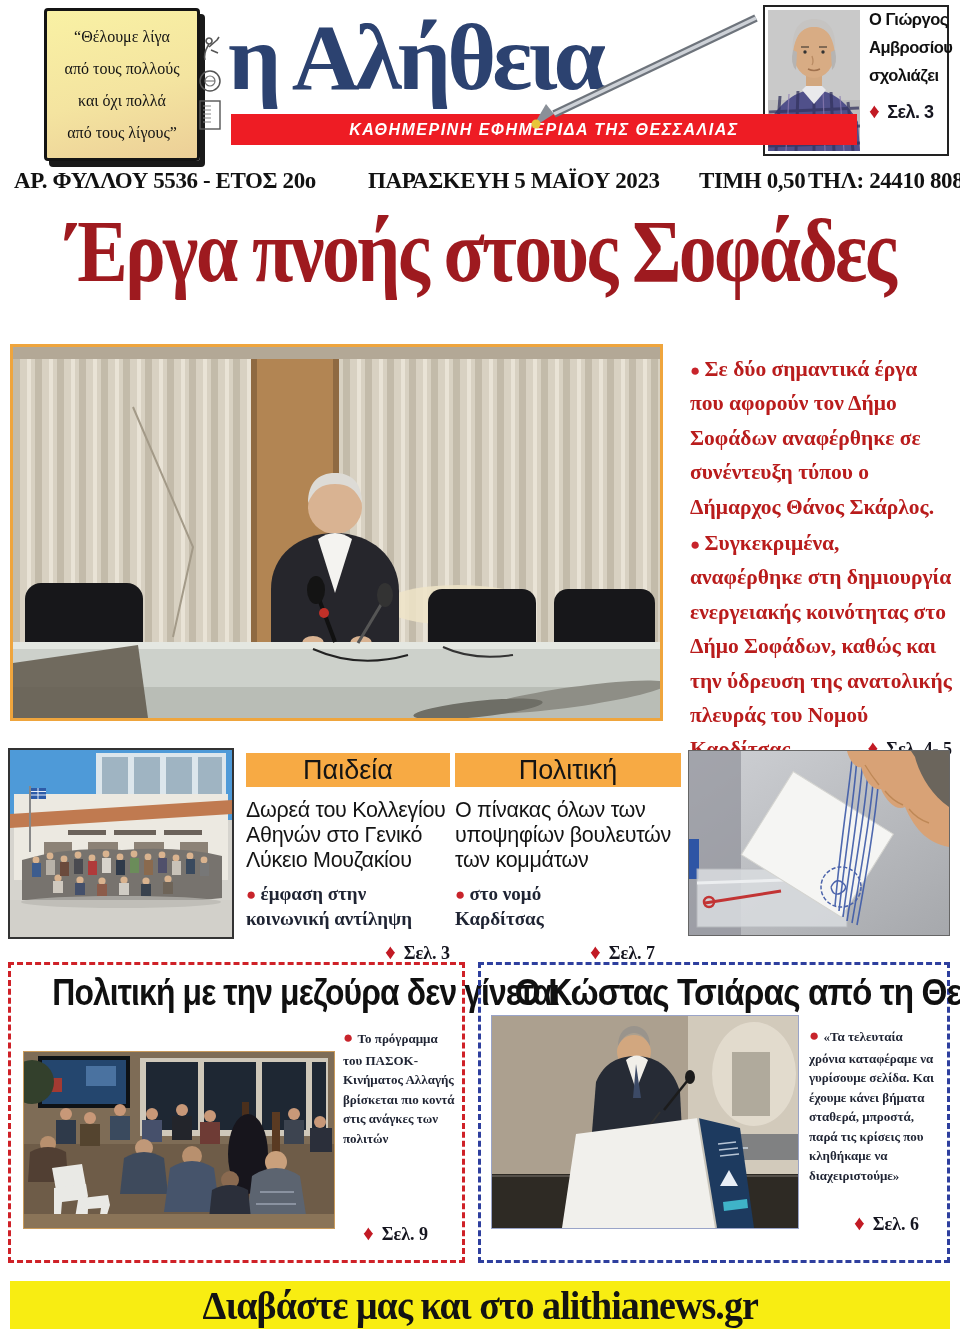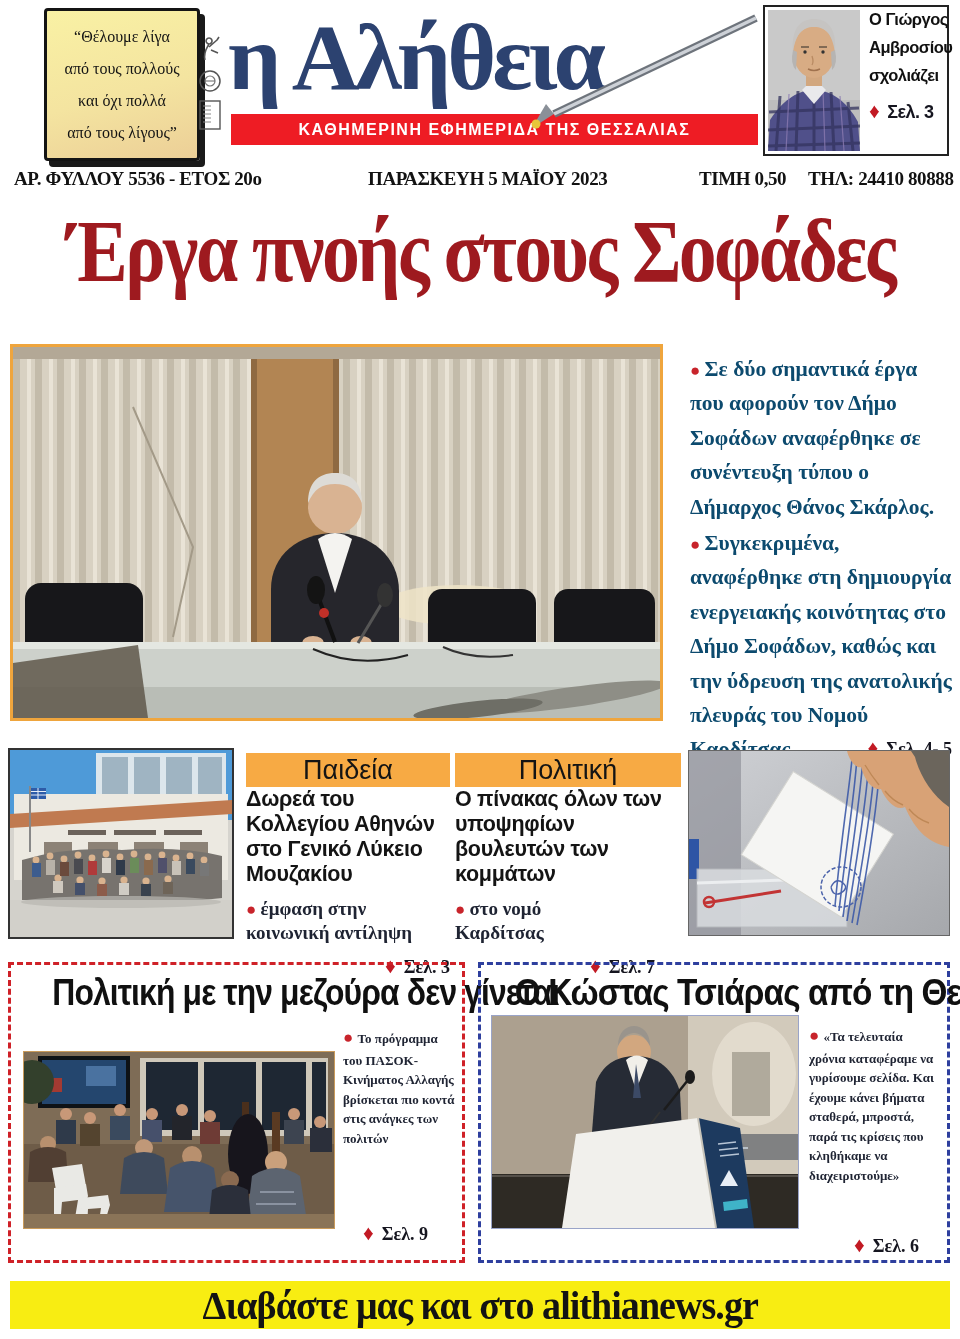--- a/index.html
+++ b/index.html
@@ -10,81 +10,81 @@
   
   .quote-note{left:10px;top:8px;width:150px;height:147px;
     background:linear-gradient(165deg,#f9f1a4 0%,#f4e4a0 55%,#eccf97 100%);
     border:3px solid #141414;border-radius:4px;
     box-shadow:5px 6px 0 #1a1a1a;
     display:flex;flex-direction:column;justify-content:center;text-align:center;
     font-size:16px;color:#141414;line-height:2.0;margin-left:34px;}
   .emblems{left:194px;top:34px;width:32px;height:104px;display:flex;flex-direction:column;gap:7px;align-items:center;}
   .masthead-title{left:228px;top:10px;width:540px;height:110px;z-index:2;
     font-weight:bold;font-size:94px;line-height:1.0;color:#2c4270;letter-spacing:-4px;white-space:nowrap;}
-  .masthead-stripe{left:231px;top:114px;width:527px;height:31px;background:#ee1c24;z-index:1;
-    display:flex;align-items:center;justify-content:center;}
+  .masthead-stripe{left:231px;top:114px;width:626px;height:31px;background:#ee1c24;z-index:1;
+    display:flex;align-items:center;justify-content:center;font-style:italic;}
   .masthead-stripe span{color:#fff;font-family:"Liberation Sans",sans-serif;font-weight:bold;
     font-size:16px;letter-spacing:1.5px;}
   .pen-overlay{left:498px;top:12px;width:270px;height:126px;z-index:3;pointer-events:none;}
 
   .columnist-box{left:763px;top:5px;width:186px;height:151px;border:2px solid #222;
     box-sizing:border-box;display:flex;background:#fff;}
   .columnist-photo{width:92px;height:141px;margin:3px;flex:0 0 auto;}
   .columnist-text{flex:1;padding:3px 4px 0 6px;font-family:"Liberation Sans",sans-serif;
     font-weight:bold;font-size:16.5px;color:#111;letter-spacing:-0.5px;}
   .columnist-text .nm{margin-bottom:9px;}
   .pageref{font-weight:bold;font-size:18px;color:#15151f;white-space:nowrap;margin-top:24px;}
   .pageref .dia{color:#c21a24;margin-right:8px;font-size:21px;}
   .columnist-text .pageref{margin-top:14px;}
 
   
-  .info-bar{left:0;top:168px;width:960px;height:26px;font-weight:bold;font-size:19px;
+  .info-bar{left:0;top:168px;width:960px;height:26px;font-weight:bold;font-size:23px;
     color:#121212;letter-spacing:-0.4px;}
   .info-bar span{position:absolute;white-space:nowrap;}
   .ib-issue{left:14px;}  .ib-date{left:368px;}  .ib-price{left:699px;}  .ib-phone{left:808px;}
 
   
   .lead-headline{left:0;top:204px;width:960px;text-align:center;color:#9e1a1f;}
   .lead-headline span{display:inline-block;font-weight:bold;font-size:88px;line-height:1.1;
     letter-spacing:-3px;white-space:nowrap;transform:scaleX(0.86);transform-origin:center;}
   .lead-photo{left:10px;top:344px;width:653px;height:377px;border:3px solid #efa53d;box-sizing:border-box;background:#cbc3b2;}
-  .lead-col{left:690px;top:352px;width:262px;font-weight:bold;font-size:21.5px;line-height:1.6;color:#0c4a6e;}
+  .lead-col{left:690px;top:352px;width:262px;font-weight:bold;font-size:21.5px;line-height:1.6;color:#b91c1c;}
   .lead-col p{margin:0 0 2px 0;}
   .dot::before{content:"● ";color:#c8242b;font-size:17px;}
   .lead-pageref{left:690px;top:712px;width:262px;text-align:right;}
 
   
   .photo-frame{box-sizing:border-box;overflow:hidden;background:#ccc;}
   .school-photo{left:8px;top:748px;width:226px;height:191px;border:2px solid #333;}
   .ballot-photo{left:688px;top:750px;width:262px;height:186px;border:1px solid #666;}
   .story-col{font-family:"Liberation Sans",sans-serif;}
   .sec-banner{height:34px;background:#f7aa44;display:flex;align-items:center;justify-content:center;
     font-size:27px;color:#141414;font-family:"Liberation Sans",sans-serif;}
   .edu-col{left:246px;top:753px;width:204px;}
   .pol-col{left:455px;top:753px;width:226px;}
-  .story-headline{font-weight:bold;font-size:21.5px;line-height:1.17;color:#141414;letter-spacing:-0.3px;}
+  .story-headline{margin-top:11px;font-weight:normal;font-size:21.5px;line-height:1.17;color:#141414;letter-spacing:-0.3px;}
   .story-bullet{margin-top:9px;font-family:"Liberation Serif",serif;font-weight:bold;
     font-size:19px;line-height:1.3;color:#1f2433;}
   .story-pageref{margin-top:8px;text-align:right;font-family:"Liberation Serif",serif;}
 
   
   .box-left{left:8px;top:962px;width:457px;height:301px;border:3px dashed #cf2128;box-sizing:border-box;}
   .box-right{left:478px;top:962px;width:472px;height:301px;border:3px dashed #2e3f9e;box-sizing:border-box;}
   .box-headline{margin-top:7px;text-align:center;font-family:"Liberation Sans",sans-serif;
     font-weight:bold;color:#101010;}
   .box-headline span{display:inline-block;font-size:37px;white-space:nowrap;
     transform:scaleX(0.86);transform-origin:center;letter-spacing:-1px;}
   .meeting-photo{left:12px;top:86px;width:312px;height:178px;border:1px solid #c99a5a;}
   .podium-photo{left:10px;top:50px;width:308px;height:214px;border:1px solid #9aa4c8;}
   .box-textcol{position:absolute;font-weight:bold;font-size:13px;line-height:1.5;color:#1f2433;}
   .bl-text{left:332px;top:60px;width:112px;}
   .br-text{left:328px;top:58px;width:132px;}
   .box-pageref{position:absolute;}
   .bl-ref{right:34px;bottom:14px;}
-  .br-ref{right:28px;bottom:2px;}
+  .br-ref{right:28px;bottom:24px;}
 
   
   .footer-banner{left:10px;top:1281px;width:940px;height:48px;background:#f8ed12;
     display:flex;align-items:flex-end;justify-content:center;}
   .footer-banner span{display:inline-block;font-weight:bold;font-size:40px;color:#131313;
     letter-spacing:-1px;white-space:nowrap;transform:scaleX(0.95);}
   svg{display:block;}
 </style>
 </head>
 <body>

